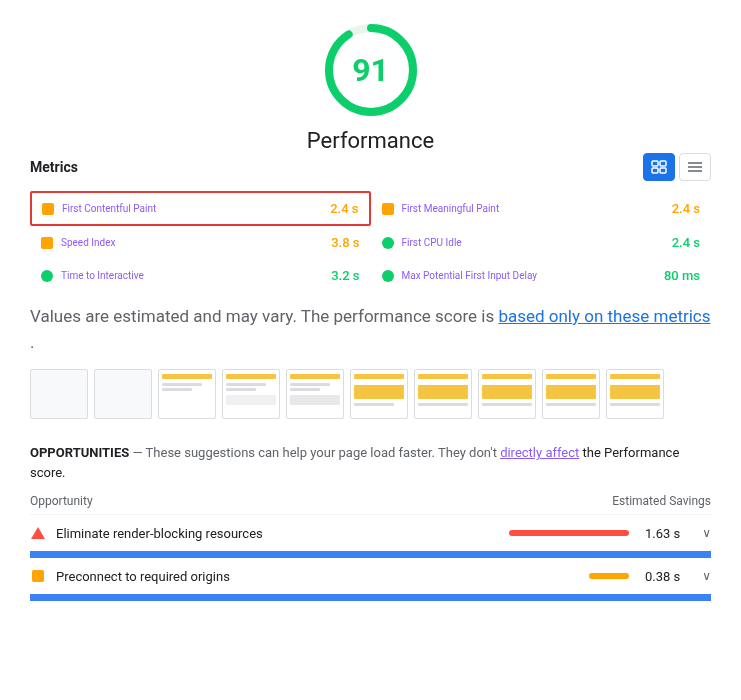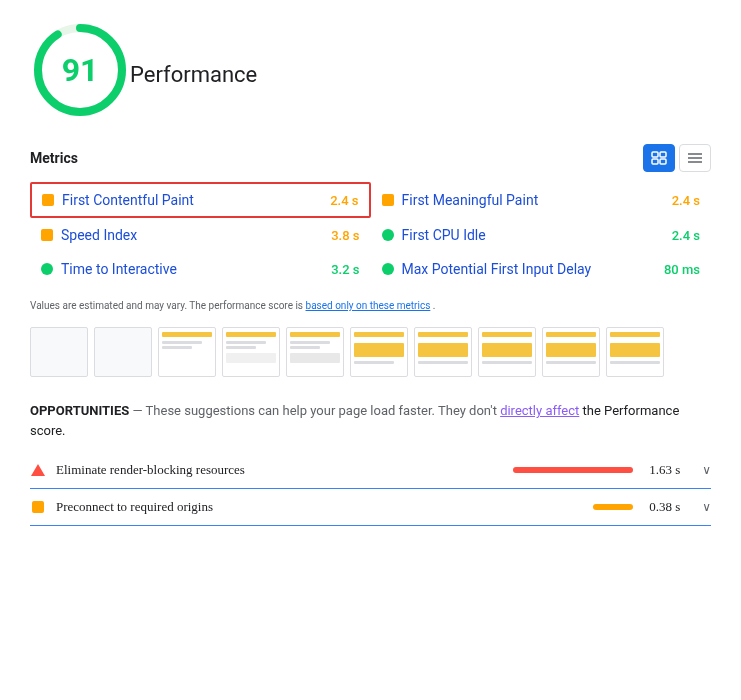--- a/index.html
+++ b/index.html
@@ -8,23 +8,22 @@
       background: #fff;
       color: #202124;
       width: 741px;
       min-height: 700px;
       padding: 20px 30px;
     }
 
     
     .score-section {
       display: flex;
-      flex-direction: row;
-      align-items: center;
-      margin-bottom: 16px;
+      flex-direction: column;
+      align-items: center;
     }
     .score-circle-wrapper {
       position: relative;
       width: 100px;
       height: 100px;
       margin-bottom: 8px;
     }
     .score-circle-wrapper svg {
       transform: rotate(-90deg);
     }
@@ -102,34 +101,34 @@
       width: 12px;
       height: 12px;
       border-radius: 2px;
       margin-right: 8px;
       flex-shrink: 0;
     }
     .metric-dot.orange { background: #ffa400; border-radius: 2px; }
     .metric-dot.green { background: #0cce6b; border-radius: 50%; }
     .metric-name {
       flex: 1;
-      color: #1d4ed8;
-      font-size: 14px;
+      color: #8b5cf6;
+      font-size: 10px;
     }
     .metric-value {
       font-size: 13px;
       font-weight: 500;
       margin-left: 4px;
     }
     .metric-value.orange { color: #ffa400; }
     .metric-value.green { color: #0cce6b; }
 
     
     .info-text {
-      font-size: 10px;
+      font-size: 17px;
       color: #5f6368;
       margin-bottom: 14px;
       line-height: 1.5;
     }
     .info-text a {
       color: #1a73e8;
       text-decoration: underline;
     }
 
     
@@ -205,23 +204,22 @@
       font-size: 12px;
       color: #5f6368;
       border-bottom: 1px solid #f1f3f4;
       margin-bottom: 0;
     }
 
     .opp-item {
       display: flex;
       align-items: center;
       padding: 10px 0;
-      border-bottom: 1px solid #3b82f6;
+      border-bottom: 7px solid #3b82f6;
       font-size: 13px;
-      font-family: Liberation Serif, serif;
     }
     .opp-icon {
       width: 16px;
       height: 16px;
       margin-right: 10px;
       flex-shrink: 0;
       display: flex;
       align-items: center;
       justify-content: center;
     }
@@ -409,20 +407,24 @@
 </div>
 
 <div>
   <p class="opportunities-header">
     <strong>OPPORTUNITIES</strong>
     <span class="gray"> — These suggestions can help your page load faster. They don't </span>
     <a href="#">directly affect</a>
     <span> the Performance score.</span>
   </p>
 
+  <div class="opp-columns">
+    <span>Opportunity</span>
+    <span>Estimated Savings</span>
+  </div>
 
   <div class="opp-item">
     <div class="opp-icon">
       <div class="triangle-red"></div>
     </div>
     <span class="opp-name">Eliminate render-blocking resources</span>
     <div class="opp-bar-wrapper">
       <div class="opp-bar red"></div>
       <span class="opp-value">1.63 s</span>
       <span class="opp-chevron">∨</span>

